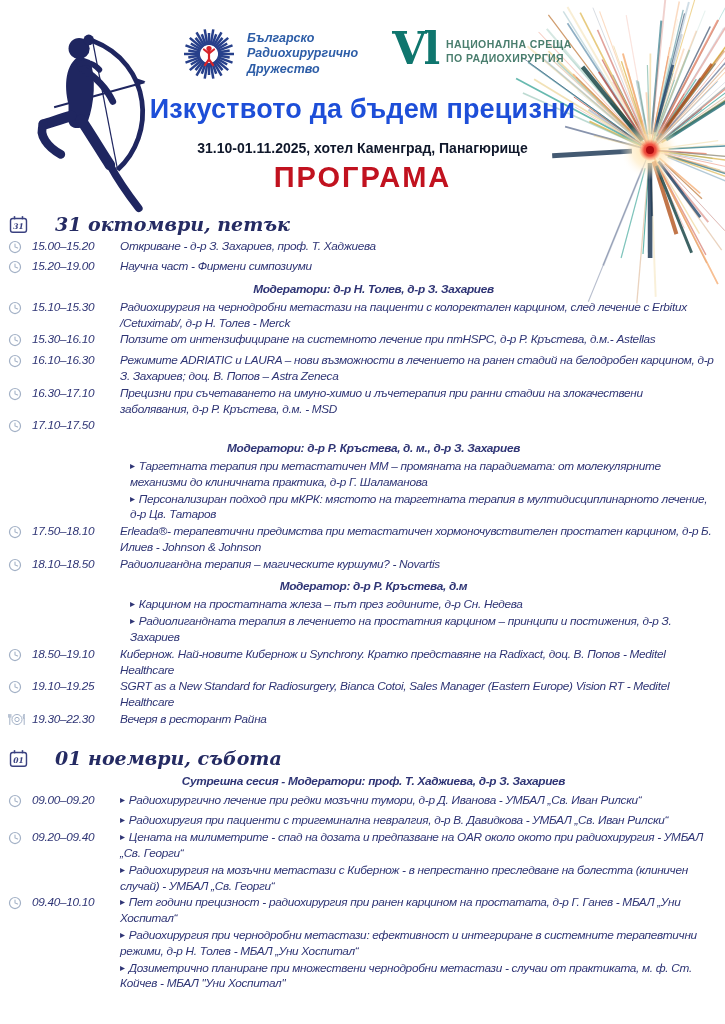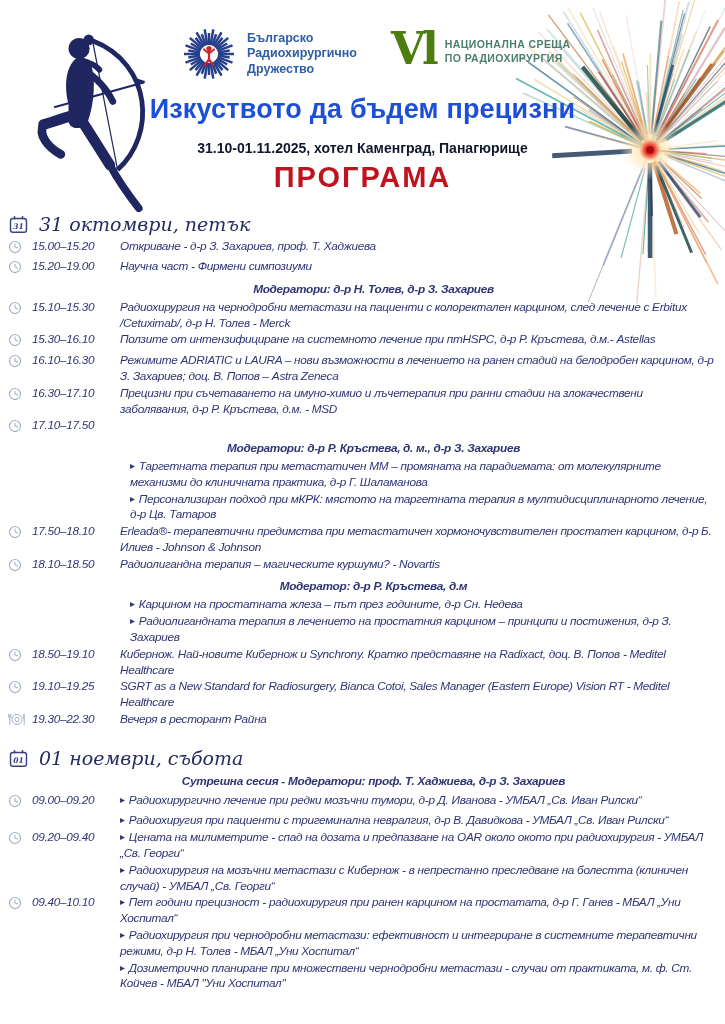--- a/index.html
+++ b/index.html
@@ -4,37 +4,37 @@
 <style>
   html,body{margin:0;padding:0;background:#ffffff;}
   .page{position:relative;width:725px;height:1024px;background:#ffffff;overflow:hidden;
         font-family:"Liberation Sans",sans-serif;}
   
   .header{position:relative;height:208px;}
   .starburst-art{position:absolute;top:0;right:0;width:240px;height:312px;z-index:0;}
   .archer{position:absolute;left:6px;top:12px;width:152px;height:202px;z-index:2;}
   .logos{position:absolute;left:181px;top:26px;z-index:2;display:flex;align-items:flex-start;gap:34px;}
   .society{display:flex;align-items:center;gap:10px;}
-  .society-text{font-weight:bold;font-size:12.5px;line-height:1.24;color:#2d5da7;}
+  .society-text{font-weight:bold;font-size:12.5px;line-height:1.24;color:#2d5da7;font-style:italic;}
   .meeting{display:flex;align-items:flex-start;gap:9px;margin-top:2px;}
   .meeting-numeral{font-family:"DejaVu Serif",serif;font-weight:bold;font-size:44px;line-height:0.95;
-                   color:#4d7c0f;letter-spacing:-3px;text-align:right;}
+                   color:#0f766e;letter-spacing:-3px;text-align:right;}
   .meeting-text{margin-top:9px;font-weight:bold;font-size:10.5px;line-height:1.35;color:#4a7e6e;letter-spacing:0.4px;}
   .main-title{position:absolute;left:0;right:0;top:94px;text-align:center;z-index:2;
               font-weight:bold;font-size:27px;color:#1d4ed8;letter-spacing:0.2px;}
   .subtitle{position:absolute;left:0;right:0;top:140px;text-align:center;z-index:2;
             font-weight:bold;font-size:14px;color:#0f172a;}
   .program-heading{position:absolute;left:0;right:0;top:161px;text-align:center;z-index:2;
             font-weight:bold;font-size:29px;color:#c1121f;letter-spacing:2px;}
   
   .days{position:relative;z-index:2;padding:0 2px;}
   .day{margin-top:2px;}
   .day + .day{margin-top:13px;}
   .day-header{display:flex;align-items:center;gap:9px;padding-left:7px;height:28px;}
-  .day-title{margin:2px;font-family:"DejaVu Serif",serif;font-style:italic;font-weight:normal;
+  .day-title{margin:18px;font-family:"DejaVu Serif",serif;font-style:italic;font-weight:bold;
              font-size:19px;color:#252b63;}
   .cal{flex:0 0 auto;}
   .rows{margin-top:0;}
   .row{display:grid;grid-template-columns:24px 88px 1fr;align-items:start;
        padding:0.5px 6px;color:#2f3575;
        font-style:italic;font-size:11.8px;line-height:15.8px;letter-spacing:-0.3px;}
   .cell-icon{padding-top:1px;}
   .cell-time{white-space:nowrap;}
   .cell-text{padding-right:2px;}
   .kind-moderator{display:block;padding:2px 6px 2px 30px;font-weight:bold;text-align:center;}

